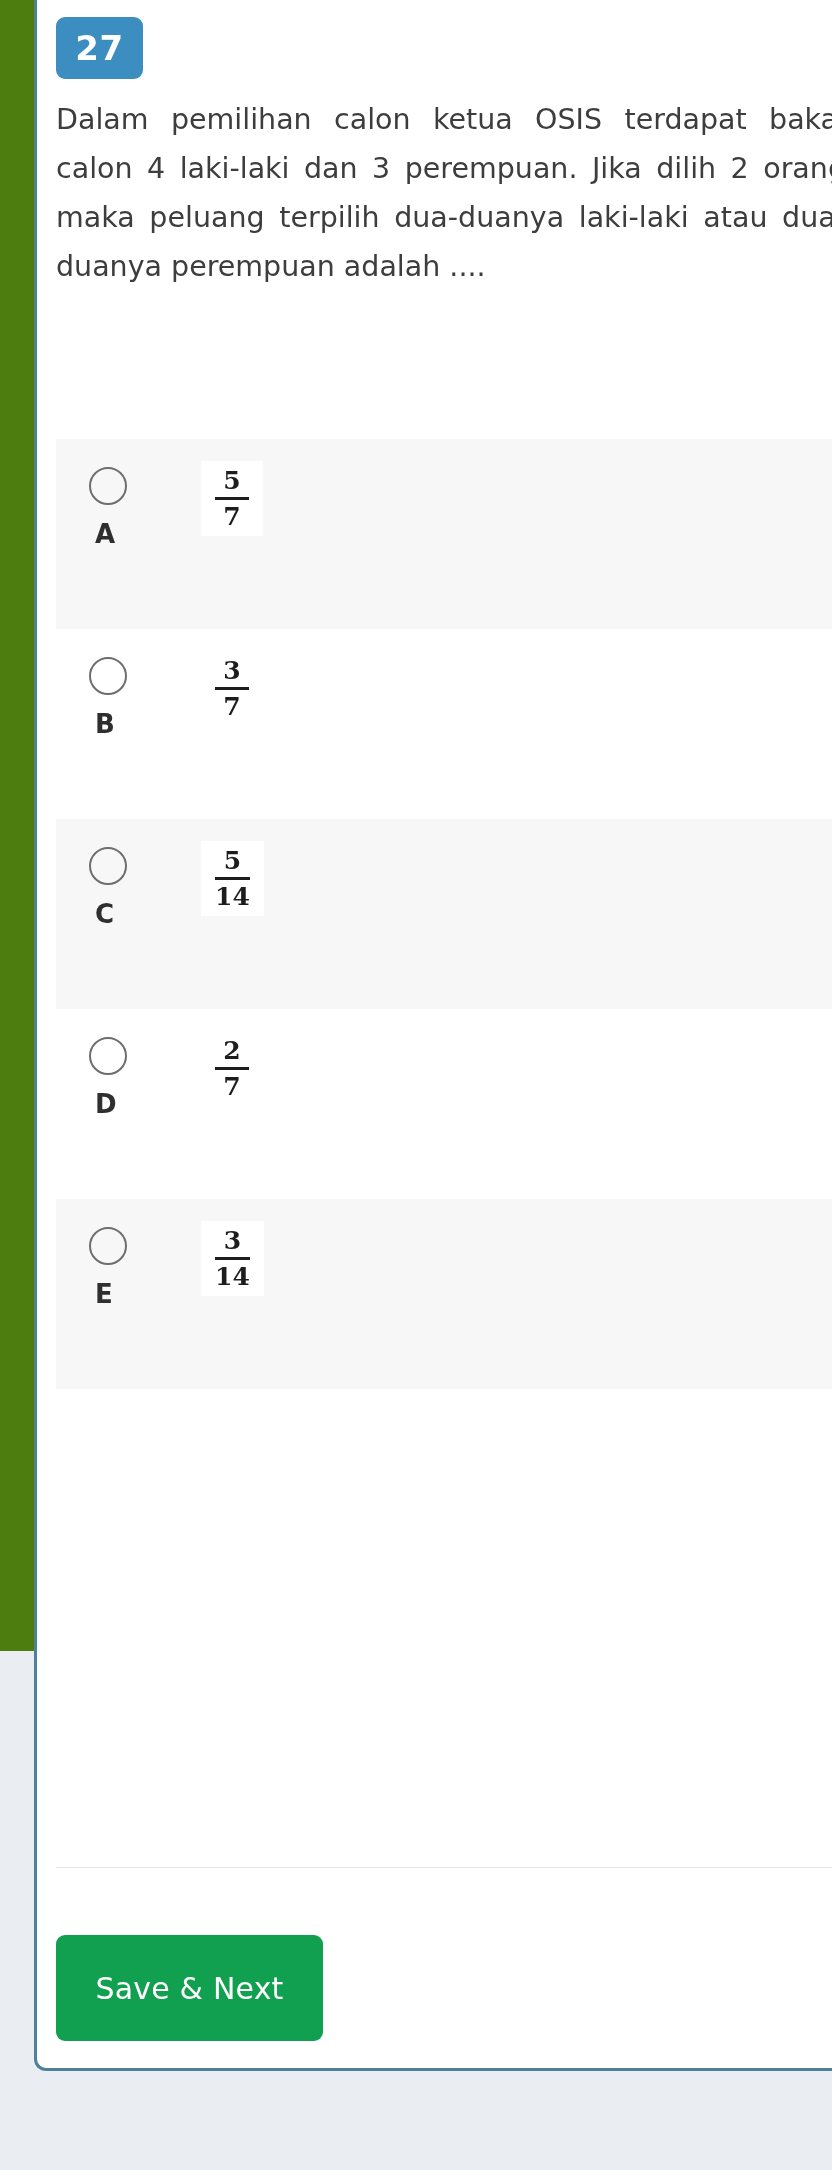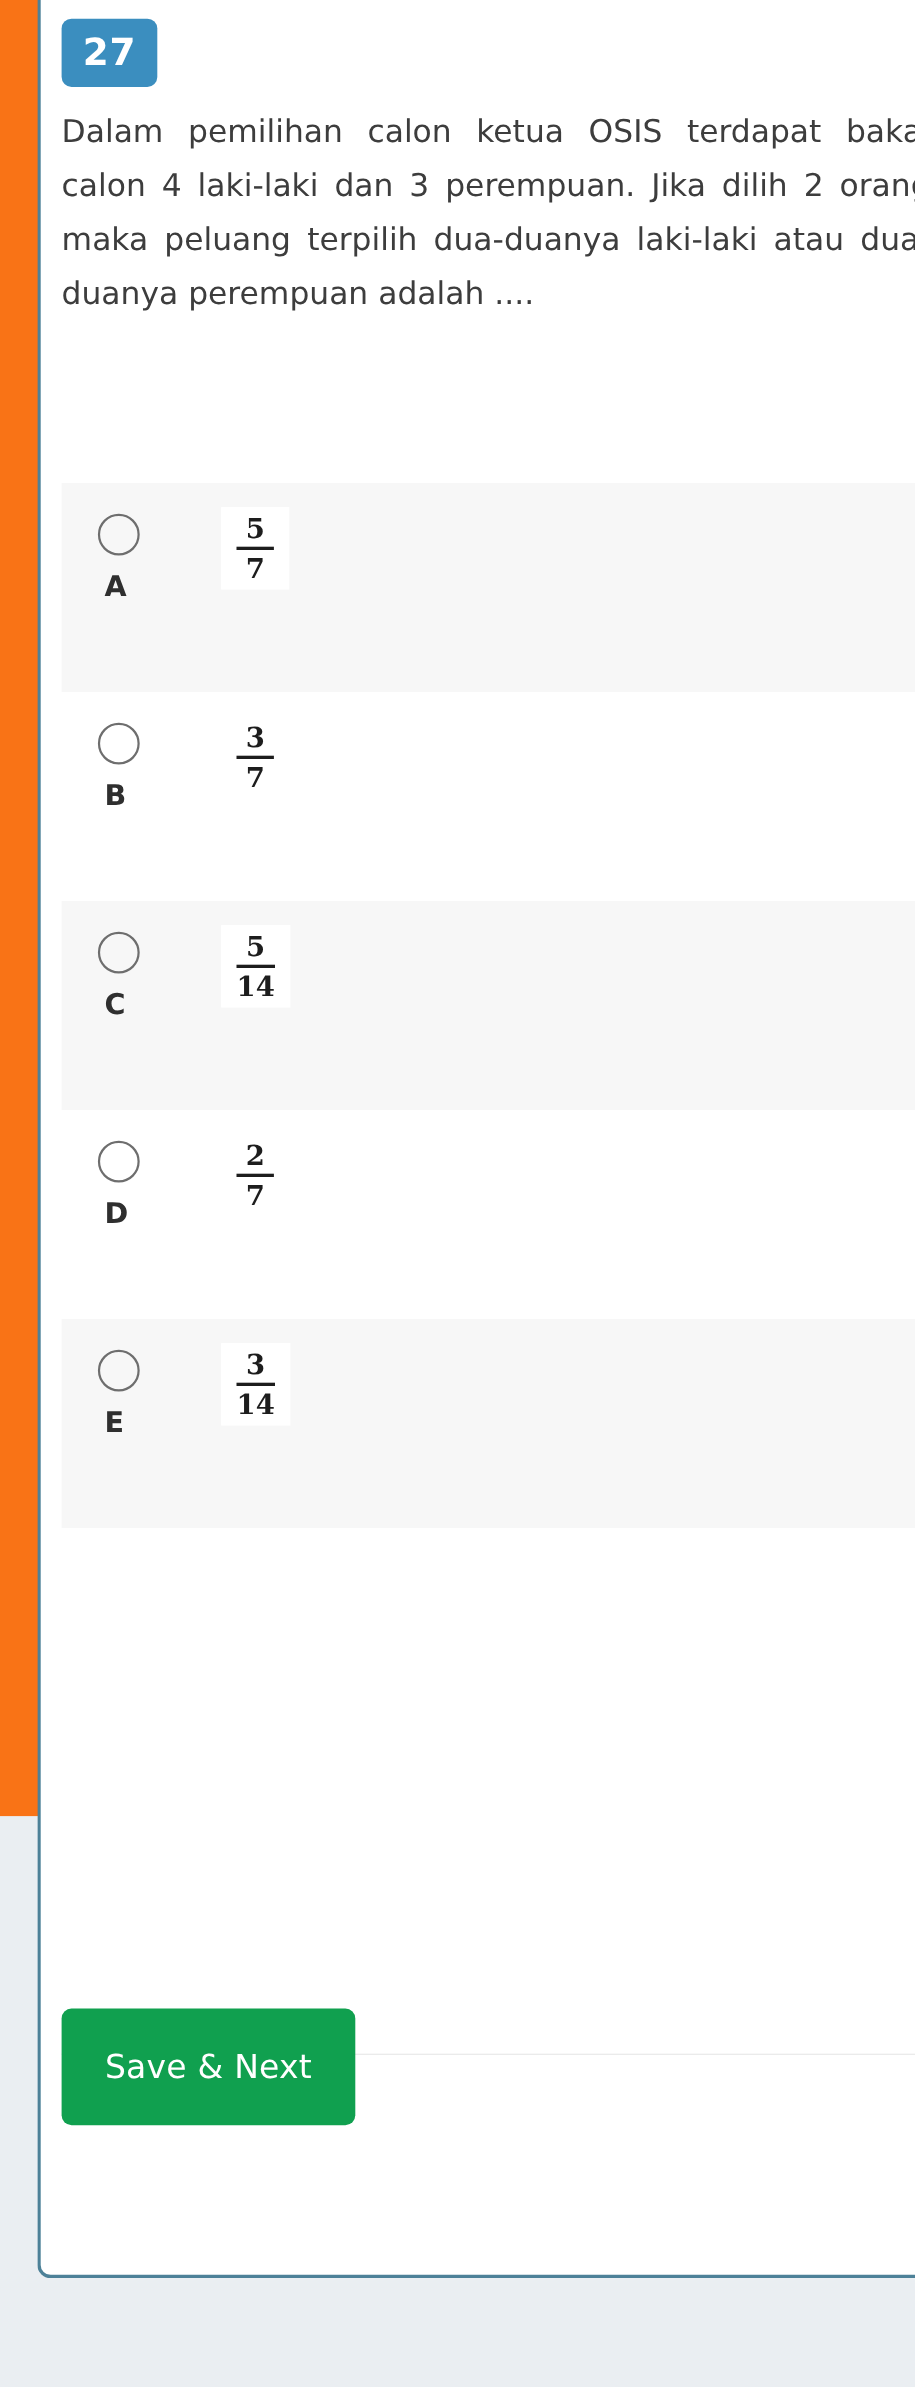--- a/index.html
+++ b/index.html
@@ -9,21 +9,21 @@
     height: 2170px;
     background: #eaeef2;
     font-family: "DejaVu Sans", sans-serif;
     overflow: hidden;
   }
 
   #root {
     position: relative;
     width: 832px;
     height: 1651px;
-    background: #f97316;
+    background: #4d7c0f;
   }
 
   
   .q-card {
     position: absolute;
     left: 34px;
     top: -14px;
     width: 820px;                
     height: 2085px;
     background: #ffffff;
@@ -148,21 +148,21 @@
     left: 19px;
     top: 1878px;
     width: 801px;
     height: 1px;
     background: #e6e6e6;
   }
 
   .save-btn {
     position: absolute;
     left: 19px;
-    top: 1837px;
+    top: 1946px;
     width: 267px;
     height: 106px;
     background: #10a04f;
     border: none;
     border-radius: 9px;
     color: #ffffff;
     font-size: 30px;
     font-family: "DejaVu Sans", sans-serif;
     font-weight: 400;
     cursor: pointer;

